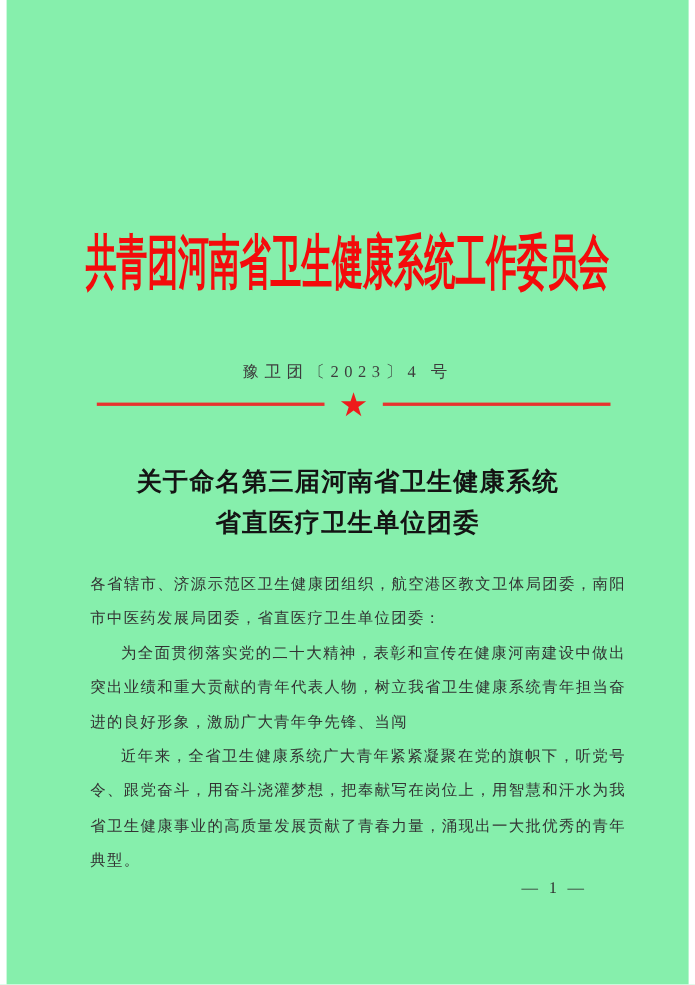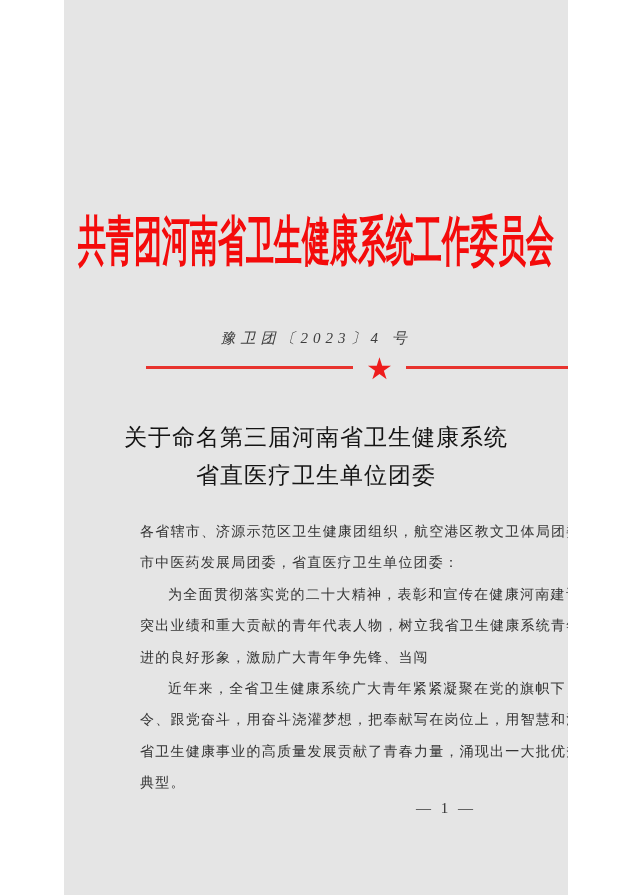--- a/index.html
+++ b/index.html
@@ -2,23 +2,23 @@
 <html><head>
 <meta charset="utf-8">
 <style>
   * { margin: 0; padding: 0; box-sizing: border-box; }
   html, body { background: #ffffff; }
   body {
     font-family: "Liberation Serif", "DejaVu Serif", serif;
   }
   .page {
     position: relative;
-    width: 504px;
+    width: 620px;
     height: 895px;
-    background: #e5e5e5;
+    background: #86efac;
     overflow: hidden;
     margin: 0 auto;
   }
   
   .issuer-title {
     position: absolute;
     top: 213px;
     left: 0;
     right: 0;
     text-align: center;
@@ -34,21 +34,20 @@
   
   .doc-number {
     position: absolute;
     top: 329px;
     left: 0;
     right: 0;
     text-align: center;
     font-size: 15px;
     letter-spacing: 5px;
     color: #3d3d3d;
-    font-style: italic;
   }
   
   .divider {
     position: absolute;
     top: 352px;
     left: 82px;
     width: 467px;
     height: 30px;
     display: flex;
     align-items: center;
@@ -65,21 +64,21 @@
     padding: 0 13px;
     margin-top: 4px;
   }
   
   .doc-title {
     position: absolute;
     top: 419px;
     left: 0;
     right: 0;
     text-align: center;
-    font-weight: normal;
+    font-weight: bold;
     color: #141414;
     font-size: 23px;
     line-height: 37.5px;
     letter-spacing: 1px;
   }
   
   .body-text {
     position: absolute;
     top: 503px;
     left: 76px;

